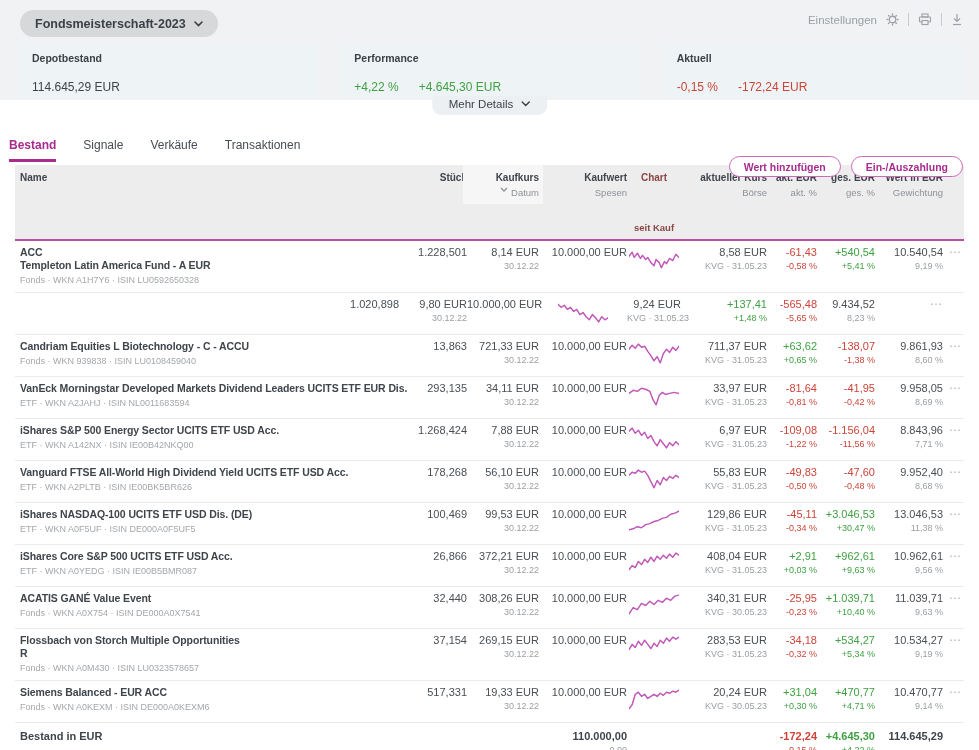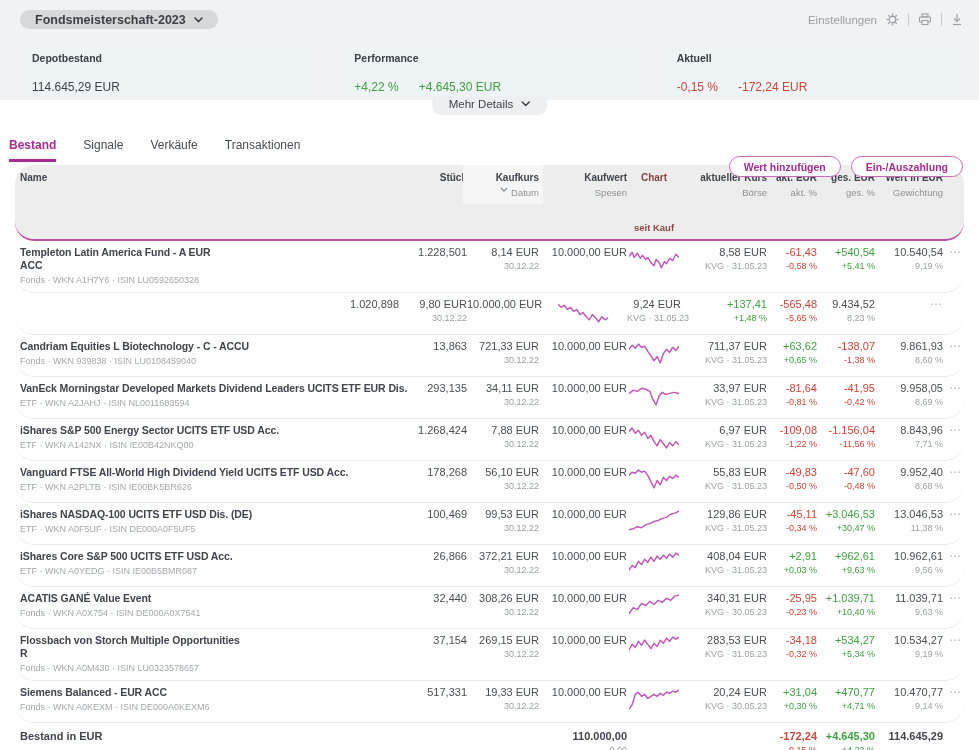--- a/index.html
+++ b/index.html
@@ -6,21 +6,21 @@
   html,body { margin:0; padding:0; }
   body {
     width:979px; height:750px; overflow:hidden;
     background:#fff; color:#3e444a;
     font-family:"Liberation Sans", sans-serif;
   }
   
   .topwrap { position:relative; height:134px; }
   .topband { position:absolute; left:0; top:0; right:0; height:100px; background:#f1f2f3; }
   .pill {
-    position:absolute; left:20px; top:10px; height:19px;
+    position:absolute; left:20px; top:10px; height:27px;
     background:#d7d8da; border-radius:14px; padding:0 15px;
     display:flex; align-items:center; gap:8px; cursor:pointer;
   }
   .pill-label { font-size:12.5px; font-weight:bold; color:#3b4146; }
   .settings { position:absolute; right:16px; top:13px; display:flex; align-items:center; gap:9px; color:#9aa0a5; font-size:11.5px; }
   .vsep { width:1px; height:13px; background:#c8cbce; }
   .icn { display:block; }
   .cards { position:absolute; left:20px; right:16px; top:44px; display:flex; gap:24px; }
   .card { flex:1; height:53px; background:#eef3f6; border-radius:3px; padding:8px 12px; }
   .card-label { font-size:10.5px; font-weight:bold; color:#3b4146; }
@@ -42,21 +42,20 @@
   
   .tabs { display:flex; gap:27px; padding:4px 0 0 9px; }
   .tab { font-size:12px; color:#474d52; padding-bottom:7px; border-bottom:3px solid transparent; cursor:pointer; }
   .tab[data-active="true"] { color:var(--accent,#a82b90); font-weight:bold; border-bottom-color:var(--accent,#a82b90); }
   
   .table { margin:3px 15px 0 15px; }
   .grid {
     display:grid;
     grid-template-columns:minmax(0,1fr) 68px 72px 88px 54px 86px 50px 58px 68px 19px;
     align-items:start;
-    border-radius:19px;
   }
   .thead { background:#ededee; border-bottom:2px solid #b84fa0; padding:7px 2px 6px 5px; }
   .h1 { font-size:10px; font-weight:bold; color:#3f454b; line-height:12px; white-space:nowrap; }
   .h2 { font-size:9.5px; color:#8d9296; line-height:11px; margin-top:3px; white-space:nowrap; display:flex; justify-content:flex-end; gap:3px; }
   .hcell { text-align:right; }
   .hcell.left { text-align:left; }
   .hcell.center { text-align:center; }
   .hcell.center .h2 { justify-content:center;margin-top:38px; }
   .hl-col { background:#f6f6f7; margin:-7px -4px -6px -4px; padding:7px 4px 6px 4px; }
   .chart-h .h1, .chart-h .h2 { color:#8a4742; font-weight:bold; }
@@ -233,22 +232,22 @@
           <span>Gewichtung</span>
         </div>
     </div>
     <div class="hcell"></div>
   </div>
 
   <div>
 
       <div class="grid trow">
         <div>
+          <div class="fname fname2">ACC</div>
           <div class="fname">Templeton Latin America Fund - A EUR</div>
-          <div class="fname fname2">ACC</div>
           <div class="fmeta">Fonds · WKN A1H7Y6 · ISIN LU0592650328</div>
         </div>
         <div class="cell">
           <div class="l1">1.228,501</div>
         </div>
         <div class="cell">
           <div class="l1">8,14 EUR</div>
           <div class="l2">30.12.22</div>
         </div>
         <div class="cell">

